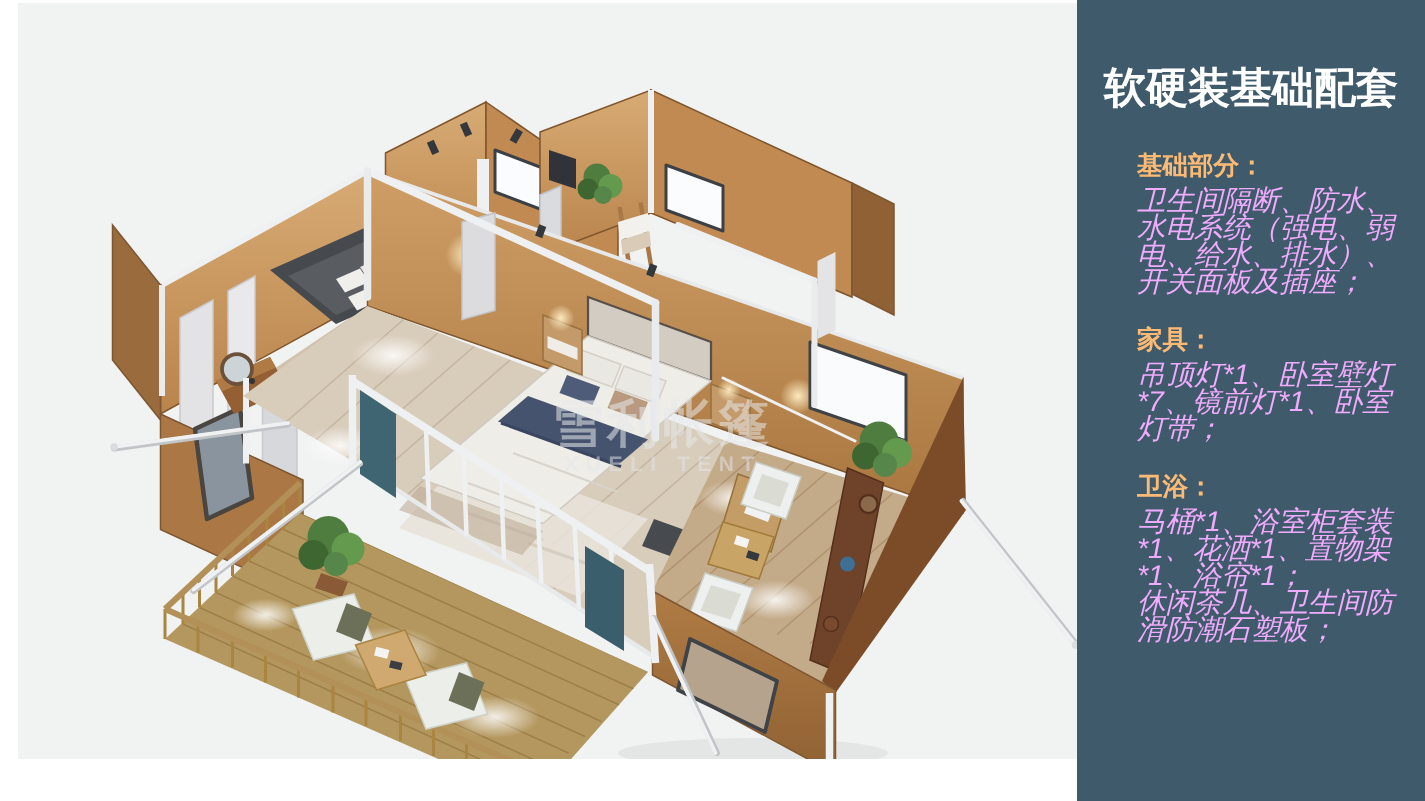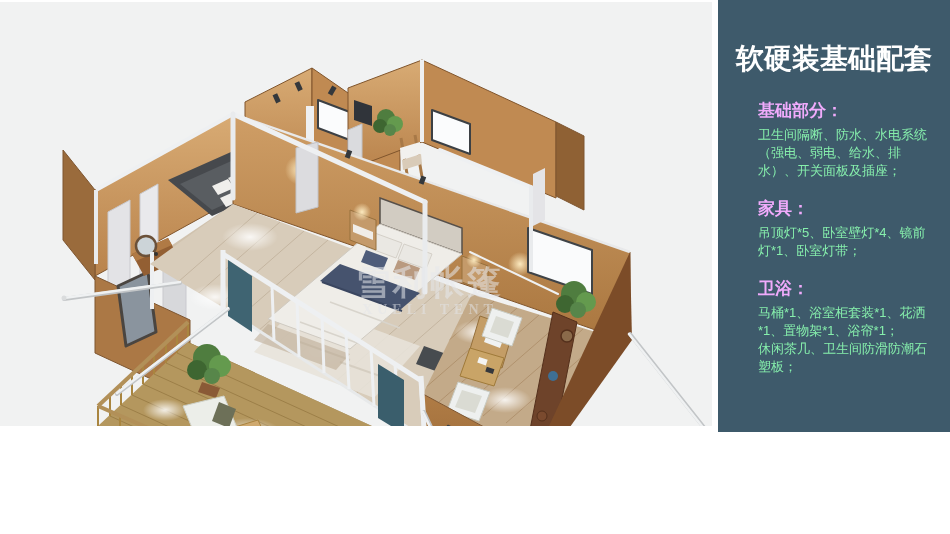--- a/index.html
+++ b/index.html
@@ -3,40 +3,40 @@
 <meta charset="utf-8">
 <style>
   html,body{margin:0;padding:0;}
   body{
     width:950px;height:534px;background:#ffffff;
     font-family:"Liberation Sans","DejaVu Sans",sans-serif;
     -webkit-font-smoothing:antialiased;overflow:hidden;
   }
   .stage{position:relative;width:950px;height:534px;background:#ffffff;}
   .render-panel{
-    position:absolute;left:0;top:2px;width:712px;height:424px;
-    background:var(--canvas-bg,#f1f2f2);overflow:hidden;font-family:Liberation Serif, serif;
+    position:absolute;left:12px;top:2px;width:712px;height:504px;
+    background:var(--canvas-bg,#f1f2f2);overflow:hidden;
   }
   .render-panel svg{display:block;}
   .sidebar{
-    position:absolute;left:718px;top:0;width:232px;height:432px;
+    position:absolute;left:718px;top:0;width:232px;height:534px;
     background:var(--sidebar-bg,#3e5a6b);color:#f4f7f8;box-sizing:border-box;
   }
   .sidebar-title{
     margin-top:42px;text-align:center;font-size:28px;font-weight:bold;
     letter-spacing:0px;color:#ffffff;line-height:34px;white-space:nowrap;
   }
   .sections{margin-top:24px;padding:0 14px 0 40px;}
   .spec-section{margin:0;}
   .spec-heading{
-    font-size:17px;font-weight:bold;color:#f0abfc;line-height:22px;
+    font-size:17px;font-weight:bold;color:#fdba74;line-height:22px;
     margin:18px 0 4px 0;
   }
   .spec-section:first-child .spec-heading{margin-top:0;}
-  .spec-body{font-size:13px;line-height:18px;color:#86efac;width:180px;}
+  .spec-body{font-size:19px;line-height:18px;color:#f0abfc;width:180px;font-style:italic;}
   .wm-cn{font-size:34px;letter-spacing:3px;font-weight:bold;
     fill:rgba(230,231,235,0.55);}
   .wm-en{font-size:14px;letter-spacing:5px;font-weight:bold;
     fill:rgba(228,230,234,0.50);}
 </style>
 </head>
 <body>
 
 <div class="stage">
 
@@ -391,21 +391,21 @@
     <div class="sidebar-title">软硬装基础配套</div>
     <div class="sections">
       <div class="spec-section">
         <div class="spec-heading">基础部分：</div>
         <div class="spec-body">卫生间隔断、防水、水电系统（强电、弱电、给水、排水）、开关面板及插座；</div>
       </div>
       <div class="spec-section">
         <div class="spec-heading">家具：</div>
       </div>
       <div class="spec-section">
-        <div class="spec-body">吊顶灯*5、卧室壁灯*4、镜前灯*1、卧室灯带；</div>
+        <div class="spec-body">吊顶灯*1、卧室壁灯*7、镜前灯*1、卧室灯带；</div>
       </div>
       <div class="spec-section">
         <div class="spec-heading">卫浴：</div>
         <div class="spec-body">马桶*1、浴室柜套装*1、花洒*1、置物架*1、浴帘*1；</div>
       </div>
       <div class="spec-section">
         <div class="spec-body">休闲茶几、卫生间防滑防潮石塑板；</div>
       </div>
     </div>
   </div>

